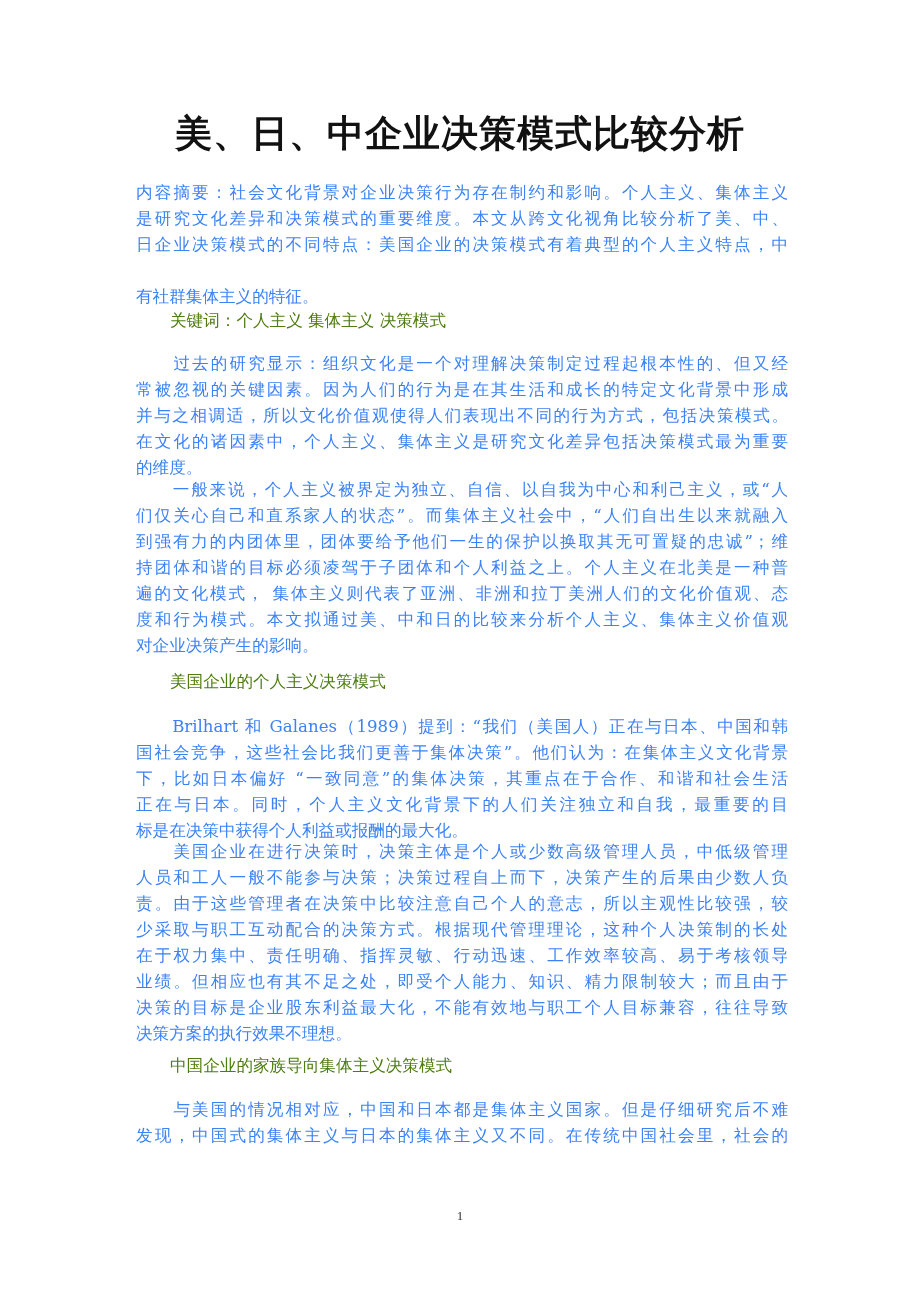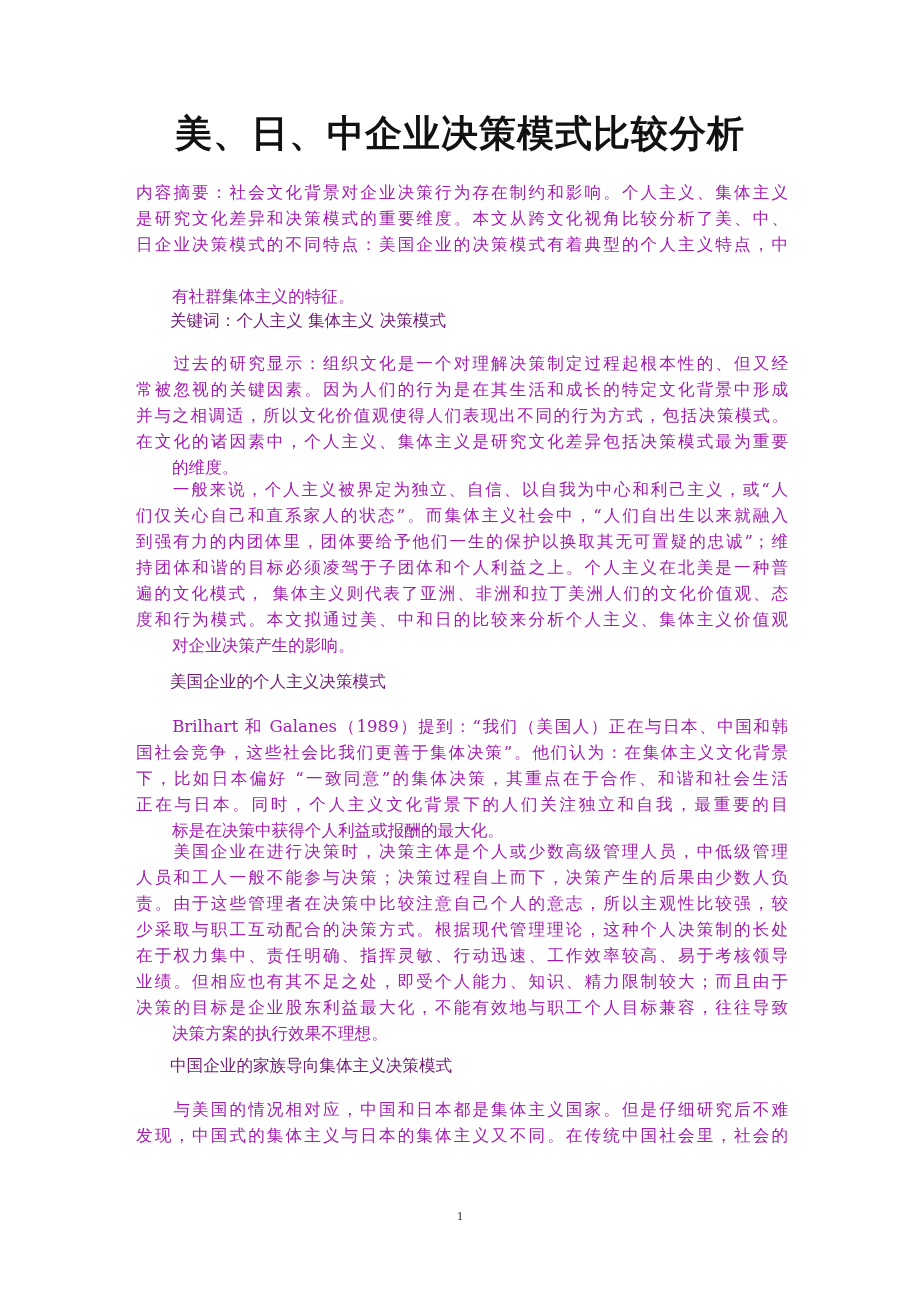--- a/index.html
+++ b/index.html
@@ -3,23 +3,23 @@
   <meta charset="utf-8">
   <style>
     html, body { margin: 0; padding: 0; background: #ffffff; }
     body { width: 920px; height: 1302px; position: relative; overflow: hidden;
            font-family: "DejaVu Serif", "Liberation Serif", serif; color: #111; }
     .page { position: absolute; left: 0; top: 0; width: 920px; height: 1302px; background: #fff; text-decoration: underline; }
     .title { position: absolute; left: 0; width: 920px; top: 112px; text-align: center;
              font-family: "DejaVu Sans", "Liberation Sans", sans-serif; font-size: 37px;
              font-weight: bold; letter-spacing: 1px; color: #111; line-height: 44px; }
     .line { position: absolute; left: 136px; width: 652px; font-size: 16.6px; line-height: 26px;
-            white-space: nowrap; text-align: justify; text-align-last: justify; color: #a21caf; }
-    .line.last { text-align-last: left; margin-left: 36px; }
-    .heading { position: absolute; left: 170px; font-size: 16.6px; line-height: 26px; white-space: nowrap; color:#701a75; }
+            white-space: nowrap; text-align: justify; text-align-last: justify; color: #3b82f6; }
+    .line.last { text-align-last: left; }
+    .heading { position: absolute; left: 170px; font-size: 16.6px; line-height: 26px; white-space: nowrap; color:#4d7c0f; }
     .pnum { position: absolute; left: 0; width: 920px; top: 1208px; text-align: center;
             font-family: "Liberation Serif", serif; font-size: 13px; color: #333; }
   </style>
 </head>
 <body>
 
 <div class="page">
   <div class="title">美、日、中企业决策模式比较分析</div>
 
   <div class="line" style="top:180px"> 内容摘要：社会文化背景对企业决策行为存在制约和影响。个人主义、集体主义</div>

